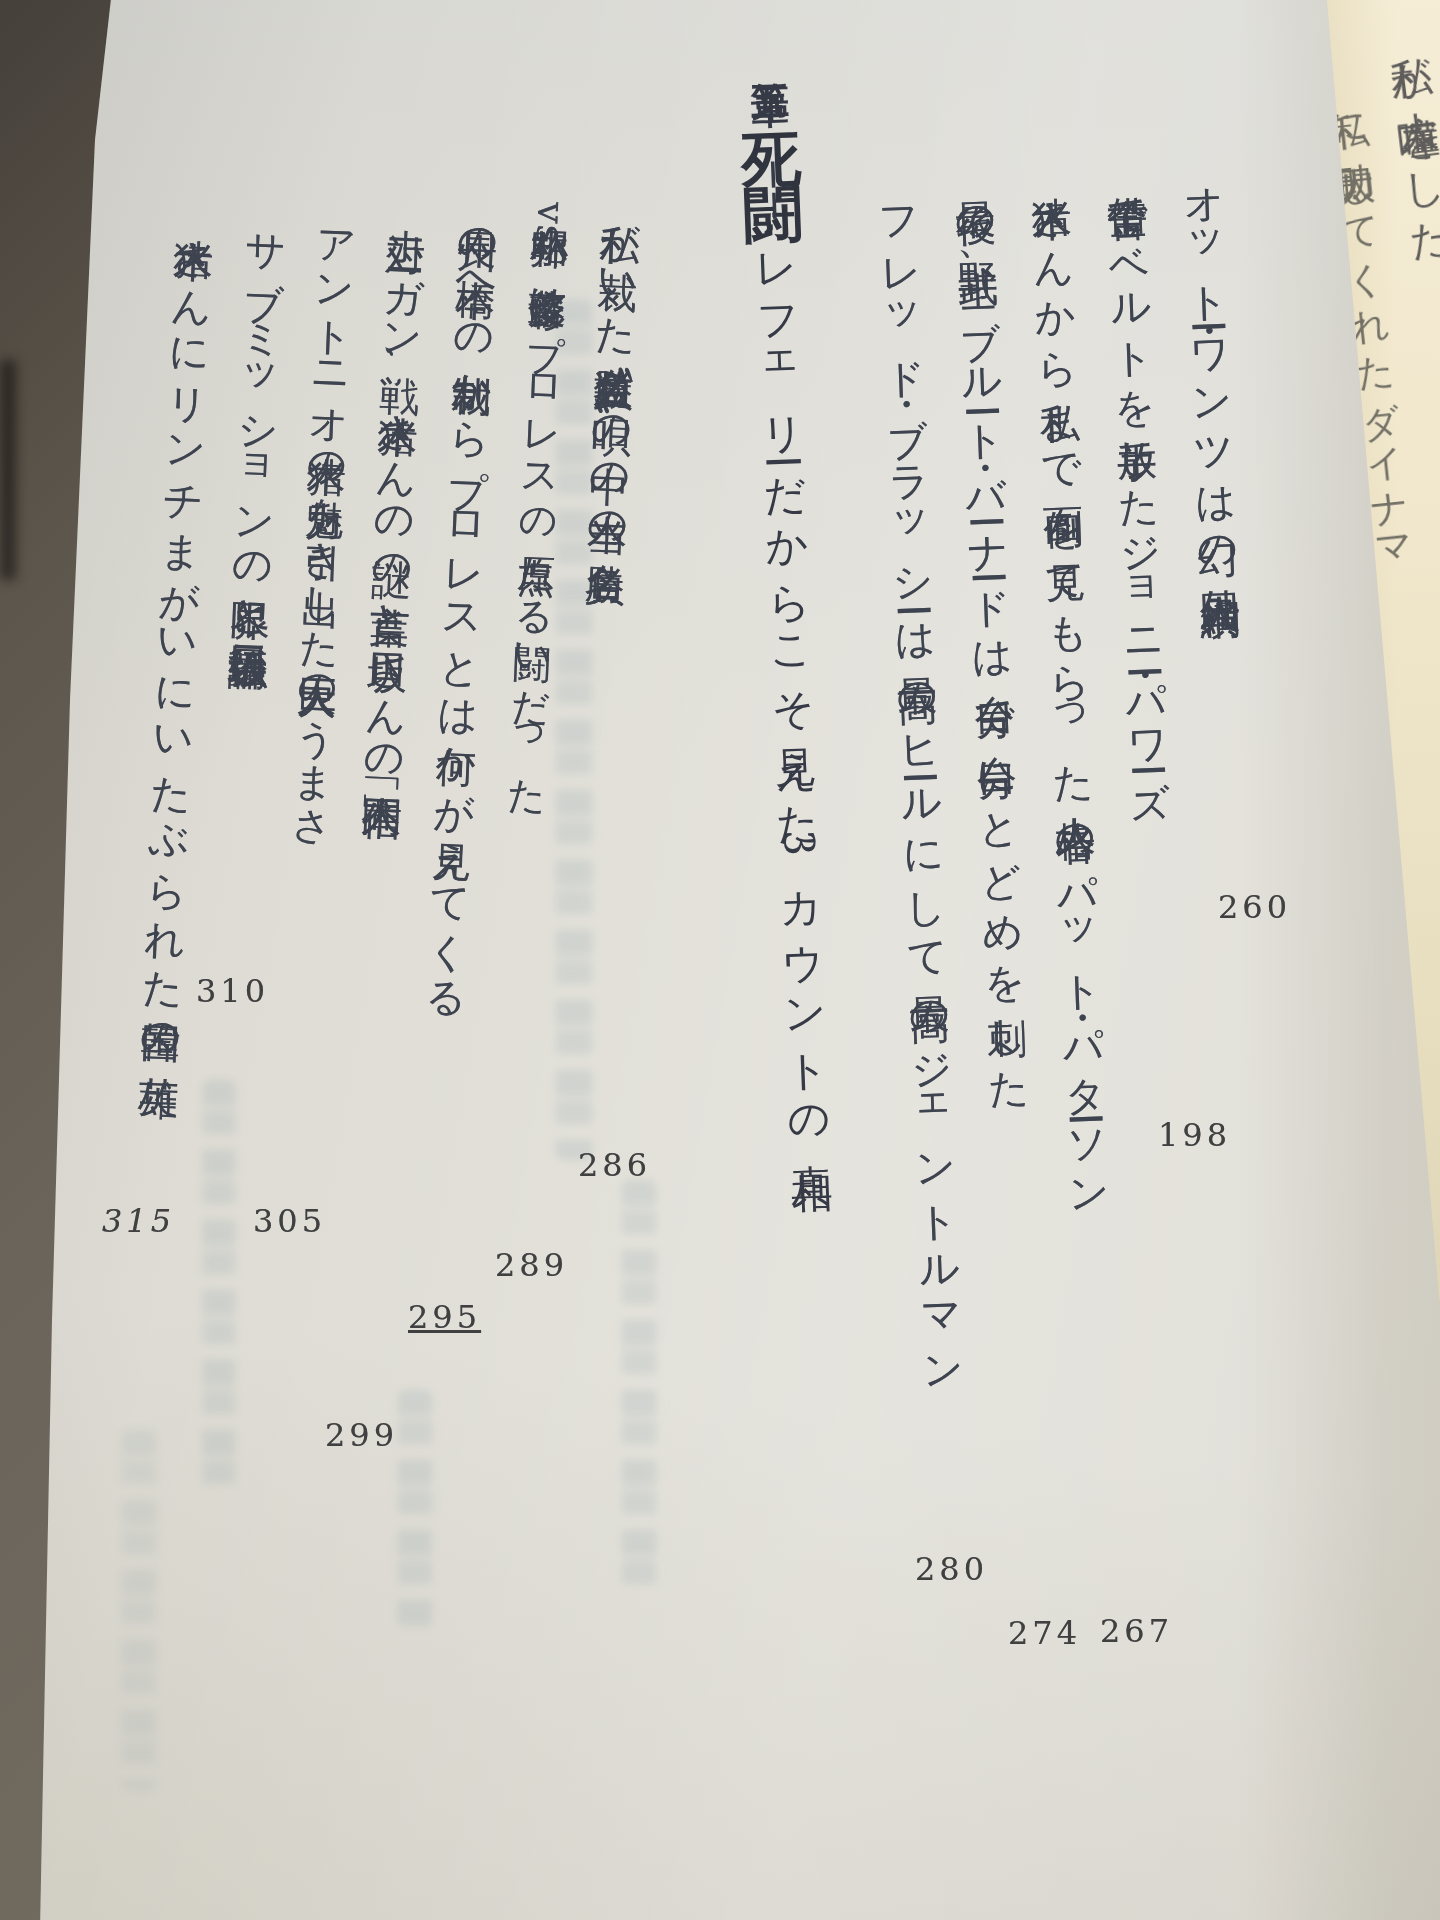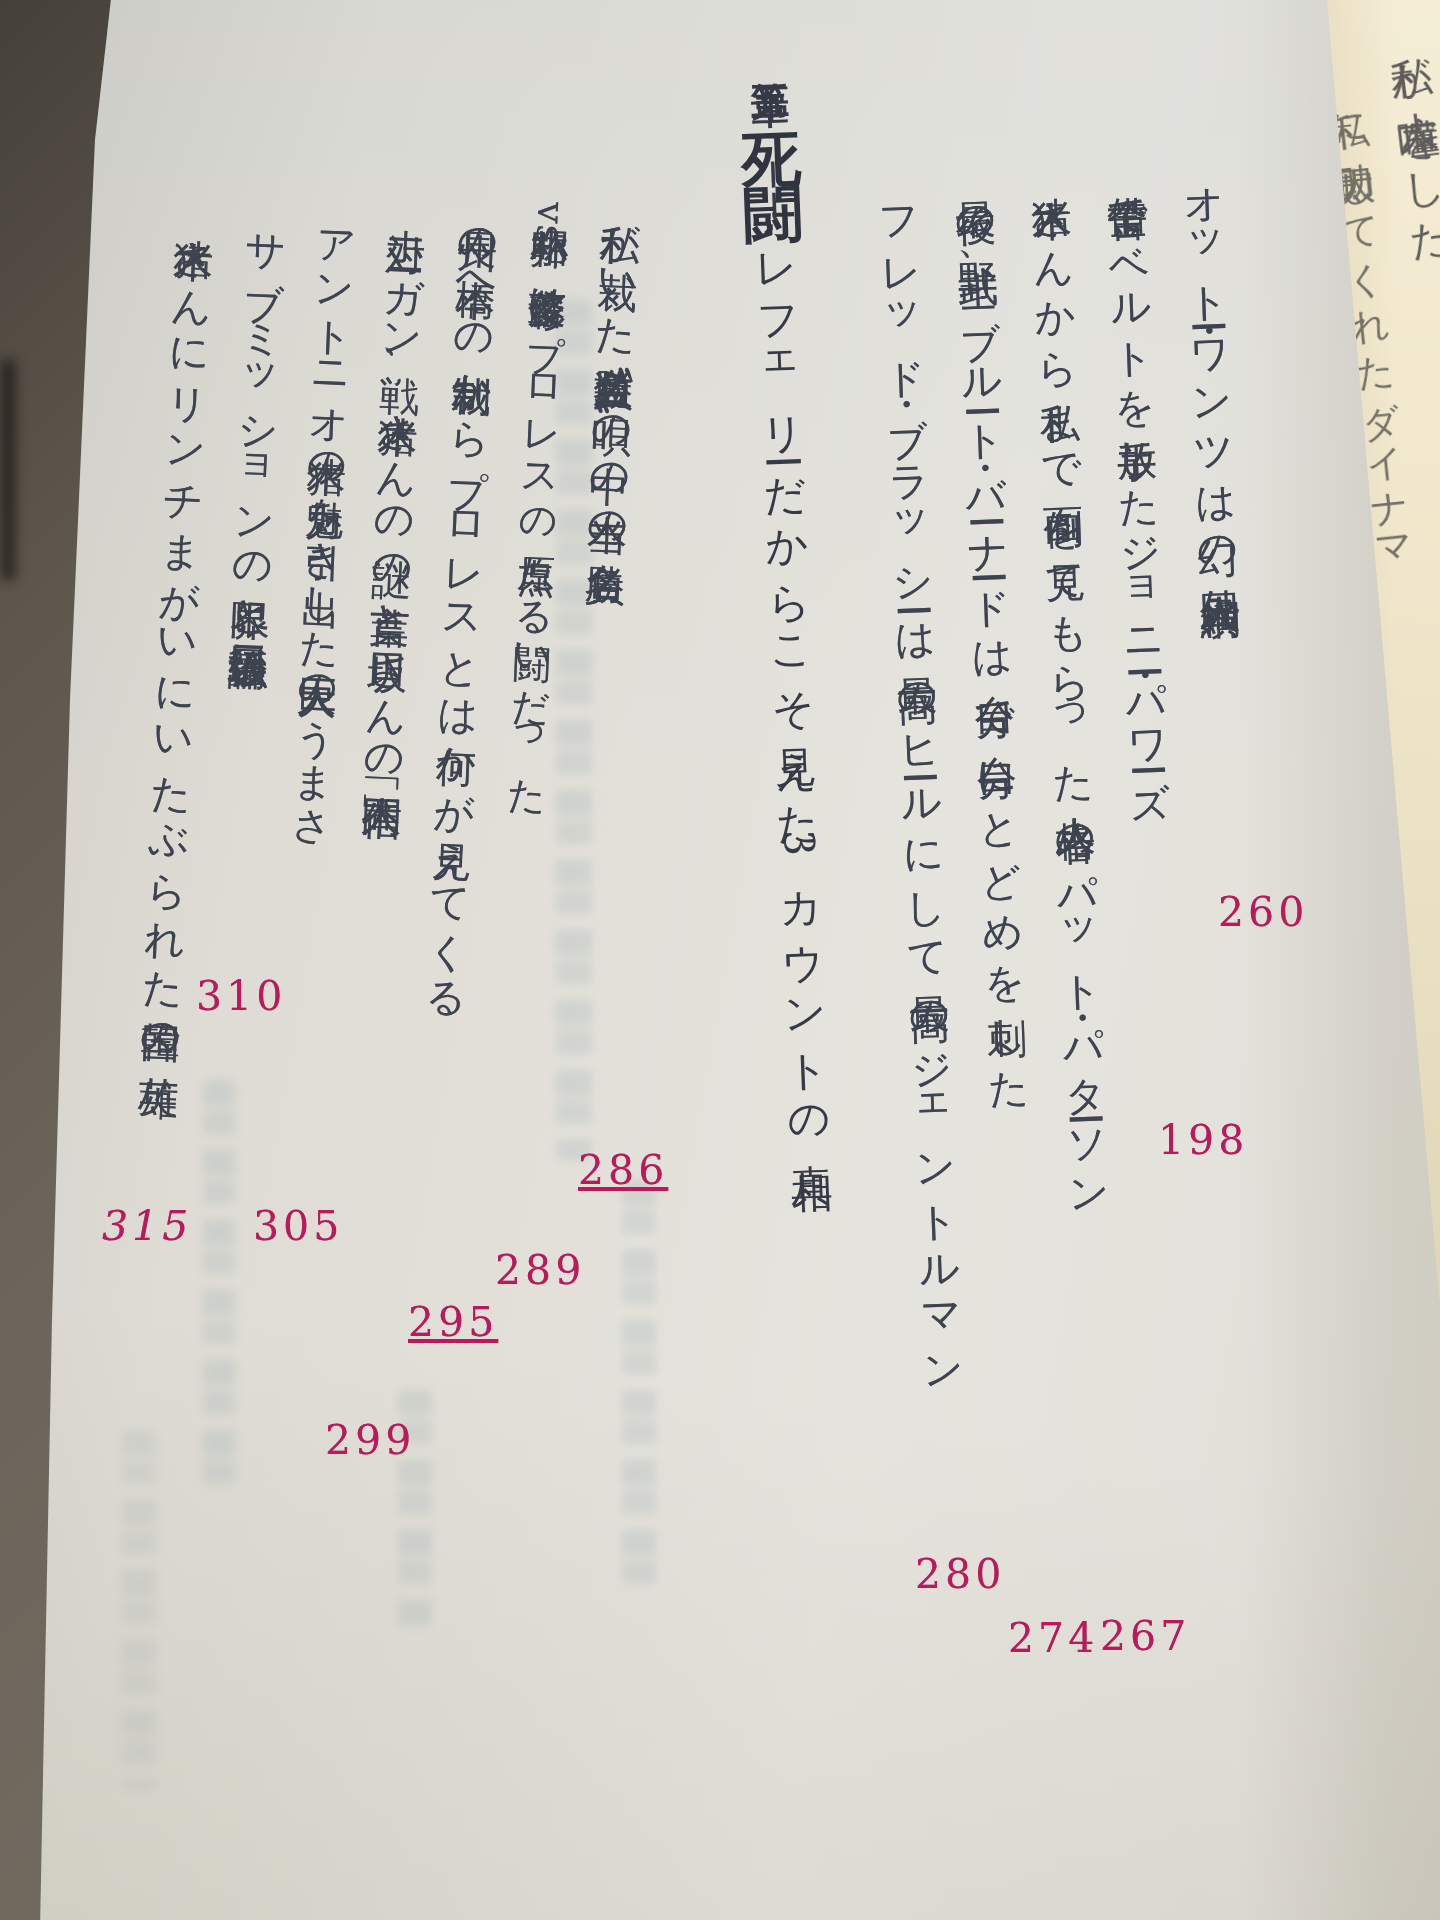--- a/index.html
+++ b/index.html
@@ -43,21 +43,21 @@
     color:#3e4350;line-height:1.15;white-space:nowrap;
     text-shadow:0 0 .5px rgba(62,67,80,.55);}
   .rb{transform:rotate(-2.2deg);transform-origin:50% 0;}
   .lb{transform:rotate(2.4deg);transform-origin:50% 0;}
   .heading{position:absolute;writing-mode:vertical-rl;text-orientation:mixed;
     color:#353a46;line-height:1.1;transform:rotate(-2.2deg);transform-origin:50% 0;white-space:nowrap;}
   .ch-label{font-size:38px;font-weight:600;letter-spacing:3px;}
   .ch-title{font-size:60px;font-weight:700;letter-spacing:16px;margin-top:20px;color:#30343f;}
   .ch-sub{font-size:42px;letter-spacing:6px;margin-top:2px;}
   
-  .pg{position:absolute;color:#be185d;font-size:41px;letter-spacing:4px;
+  .pg{position:absolute;color:#404040;font-size:32px;letter-spacing:4px;
     font-feature-settings:"onum" 1;text-shadow:0 0 .5px rgba(62,67,80,.5);}
 </style>
 </head>
 <body>
 
 <div class="scene">
   <div class="backdrop"></div>
   <div class="backdrop-shadow"></div>
 
   <div class="next-page">
@@ -95,21 +95,21 @@
     </div>
 
     <div class="col lb" style="left:599px;top:194px;font-size:40px;letter-spacing:1px;">私が裁いた〝名勝負数え唄〟の中の本当の名勝負</div>
     <div class="col lb" style="left:529px;top:198px;font-size:38px;letter-spacing:1px;">小林邦昭vs.斎藤彰俊はプロレスの原点たる闘いだった</div>
     <div class="col lb" style="left:457px;top:200px;font-size:40px;letter-spacing:1px;">長州の橋本への制裁からプロレスとは何かが見えてくる</div>
     <div class="col lb" style="left:385px;top:202px;font-size:40px;letter-spacing:1px;">対ホーガン戦、猪木さんの謎の言葉と坂口さんの「人間不信」</div>
     <div class="col lb" style="left:315px;top:204px;font-size:39px;letter-spacing:0px;">アントニオ猪木の魅力を引き出した大巨人のうまさ</div>
     <div class="col lb" style="left:245px;top:206px;font-size:40px;letter-spacing:0px;">サブミッションの限界と坂口征二最強論</div>
     <div class="col lb" style="left:173px;top:208px;font-size:40px;letter-spacing:3px;">猪木さんにリンチまがいにいたぶられた韓国の英雄</div>
 
-    <div class="pg" style="left:578px;top:1146px;text-decoration:underline;">286</div>
+    <div class="pg" style="left:578px;top:1146px;">286</div>
     <div class="pg" style="left:495px;top:1246px;">289</div>
     <div class="pg" style="left:408px;top:1298px;text-decoration:underline;">295</div>
     <div class="pg" style="left:325px;top:1416px;">299</div>
     <div class="pg" style="left:253px;top:1202px;">305</div>
     <div class="pg" style="left:196px;top:972px;">310</div>
     <div class="pg" style="left:102px;top:1202px;font-style:italic;">315</div>
   </div>
 </div>
 
 </body></html>

